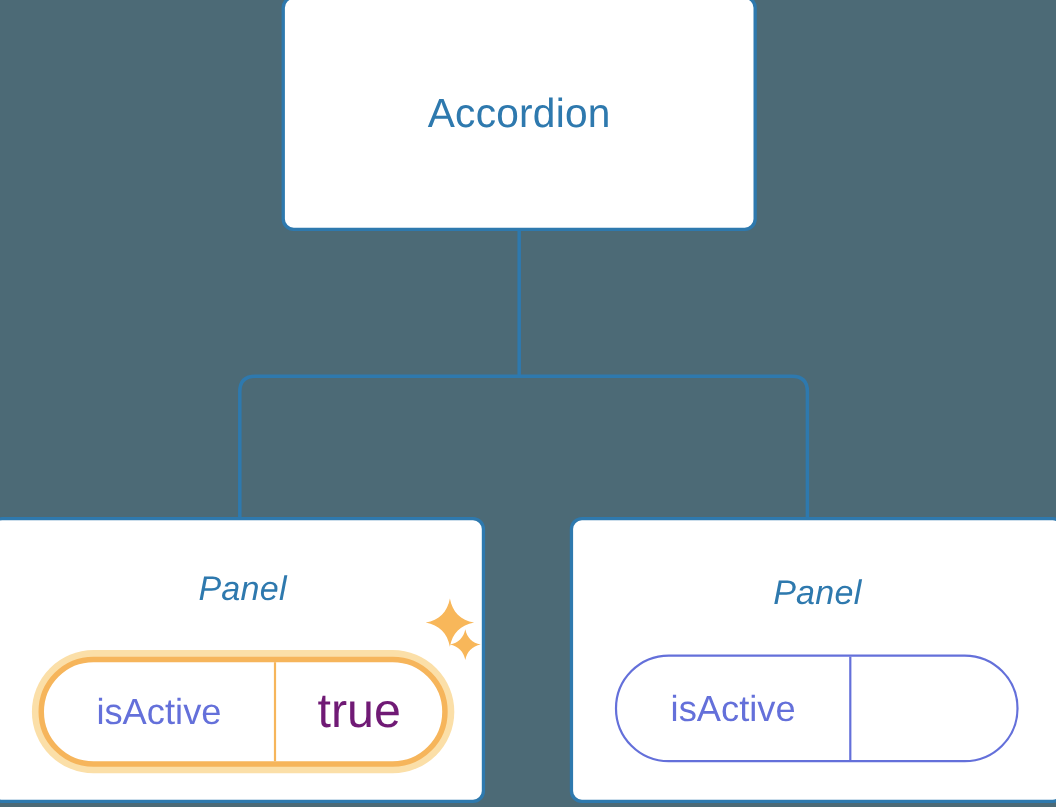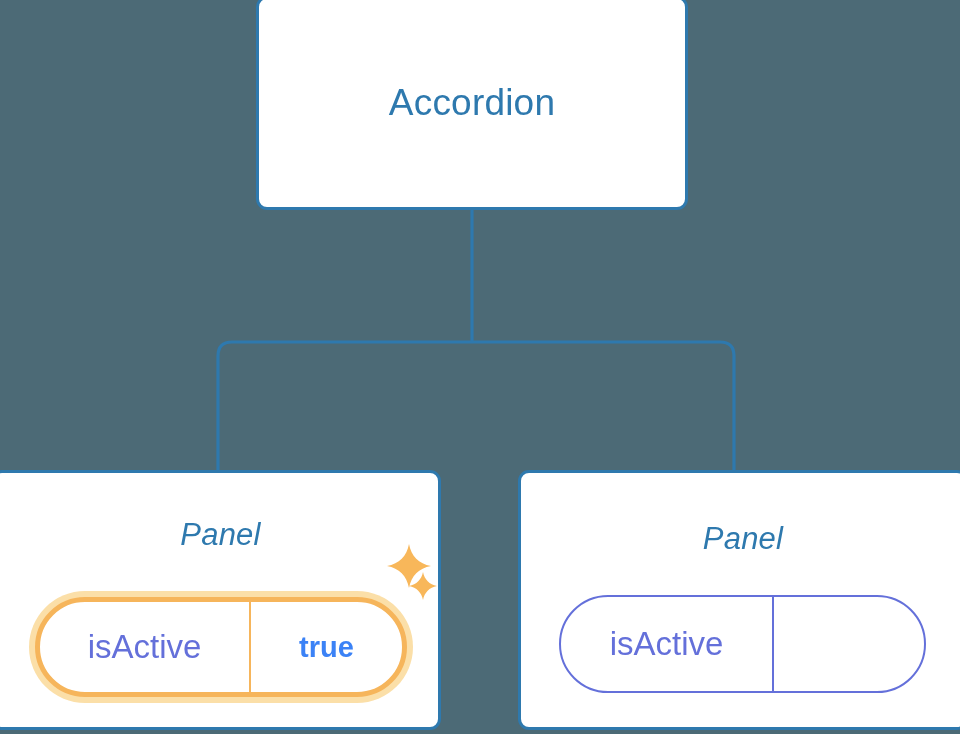--- a/index.html
+++ b/index.html
@@ -150,23 +150,23 @@
   }
   #pill-left .prop-key {
     flex: 0 0 211px;
     border-right: 2px solid #f6b55b;
     font-size: 33px;
     font-weight: 400;
     color: #6470da;
   }
   #pill-left .prop-val {
     flex: 1 1 auto;
-    font-size: 29px;
-    font-weight: 700;
-    color: #3b82f6;
+    font-size: 44px;
+    font-weight: 400;
+    color: #701a75;
   }
 
   
   .sparkle {
     position: absolute;
   }
   #sparkle-big   { left: 386px; top: 543px; }
   #sparkle-small { left: 408px; top: 571px; }
 </style>
 </head>

